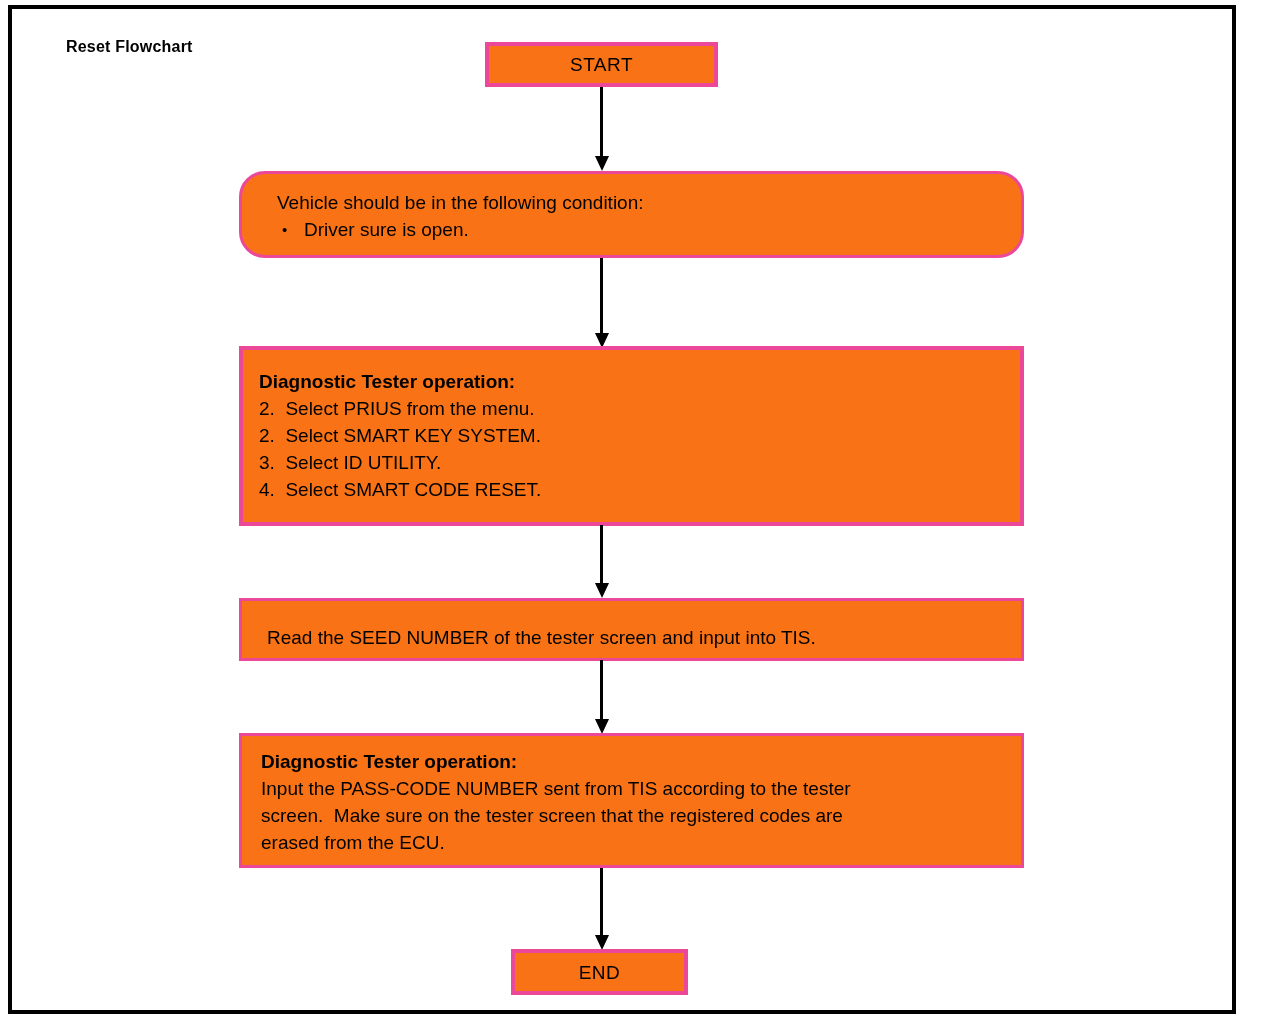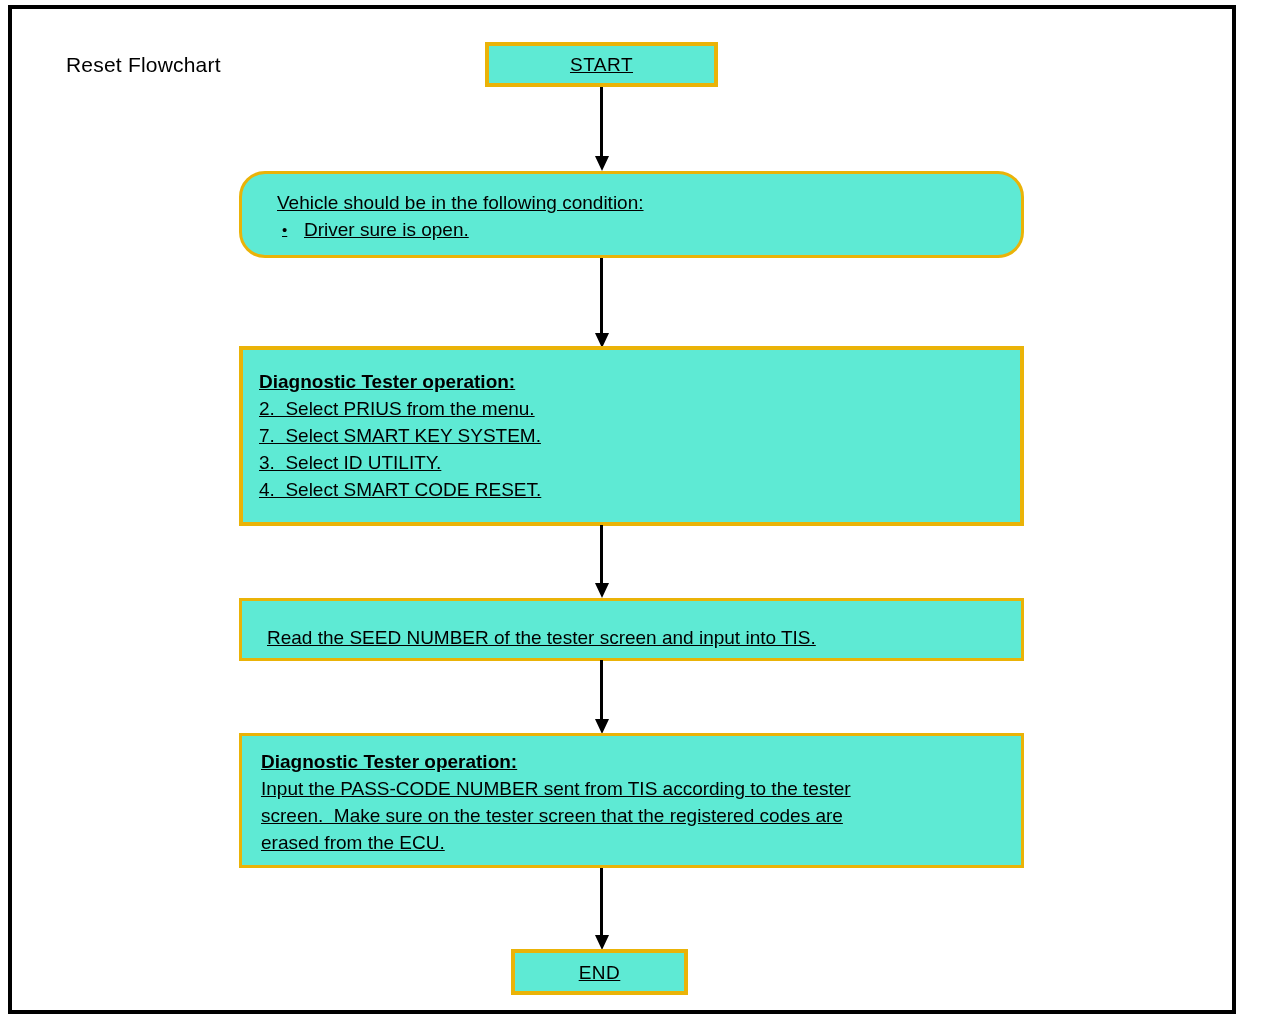--- a/index.html
+++ b/index.html
@@ -20,33 +20,32 @@
     position: absolute;
     left: 8px;
     top: 5px;
     width: 1220px;
     height: 1001px;
     border: 4px solid #000000;
   }
   .chart-title {
     position: absolute;
     left: 66px;
-    top: 53px;
-    font-size: 21px;
-    font-weight: normal;
+    top: 38px;
+    font-size: 16px;
+    font-weight: bold;
     letter-spacing: 0.2px;
   }
   .node {
     position: absolute;
-    background: #5eead4;
-    border: 3px solid #eab308;
+    background: #f97316;
+    border: 3px solid #ec4899;
     box-sizing: border-box;
     font-size: 19px;
     line-height: 27px;
-    text-decoration: underline;
   }
   .node-terminal {
     border-width: 4px;
     display: flex;
     align-items: center;
     justify-content: center;
     letter-spacing: 0.5px;
   }
   .node-start { left: 485px; top: 42px; width: 233px; height: 45px; }
   .node-end   { left: 511px; top: 949px; width: 177px; height: 46px; }
@@ -125,21 +124,21 @@
       <span class="bullet-glyph">•</span>
       <span>Driver sure is open.</span>
     </div>
   </div>
 
   <div class="arrow arrow-2"></div>
 
   <div class="node node-diag1">
     <div class="bold-heading">Diagnostic Tester operation:</div>
     <div class="pre-line">2.  Select PRIUS from the menu.</div>
-    <div class="pre-line">7.  Select SMART KEY SYSTEM.</div>
+    <div class="pre-line">2.  Select SMART KEY SYSTEM.</div>
     <div class="pre-line">3.  Select ID UTILITY.</div>
     <div class="pre-line">4.  Select SMART CODE RESET.</div>
   </div>
 
   <div class="arrow arrow-3"></div>
 
   <div class="node node-seed">
     <span>Read the SEED NUMBER of the tester screen and input into TIS.</span>
   </div>
 

